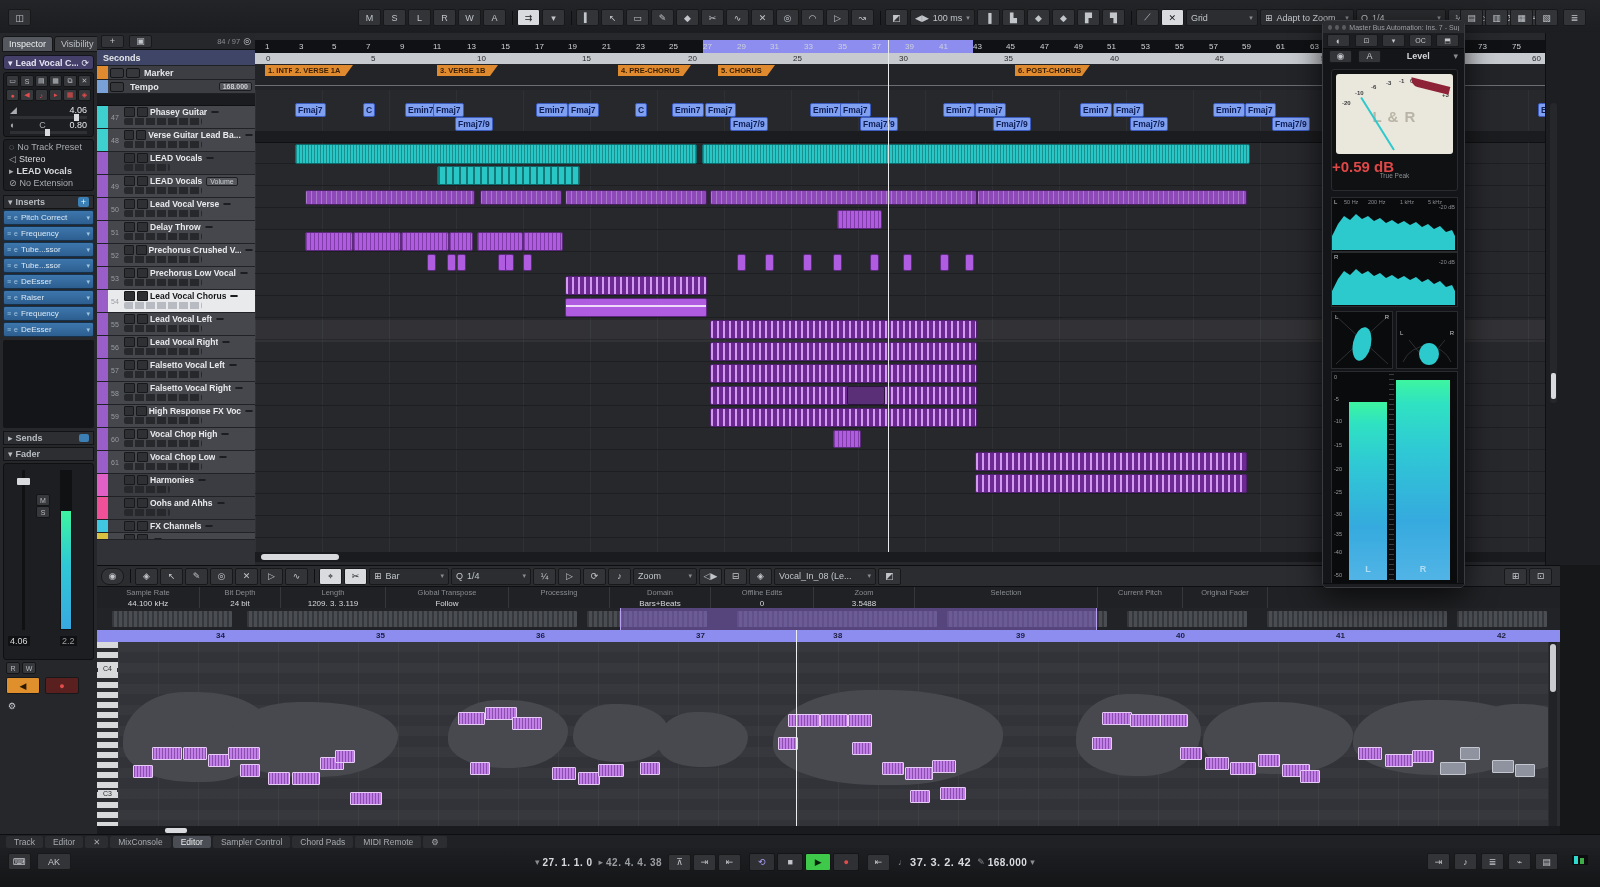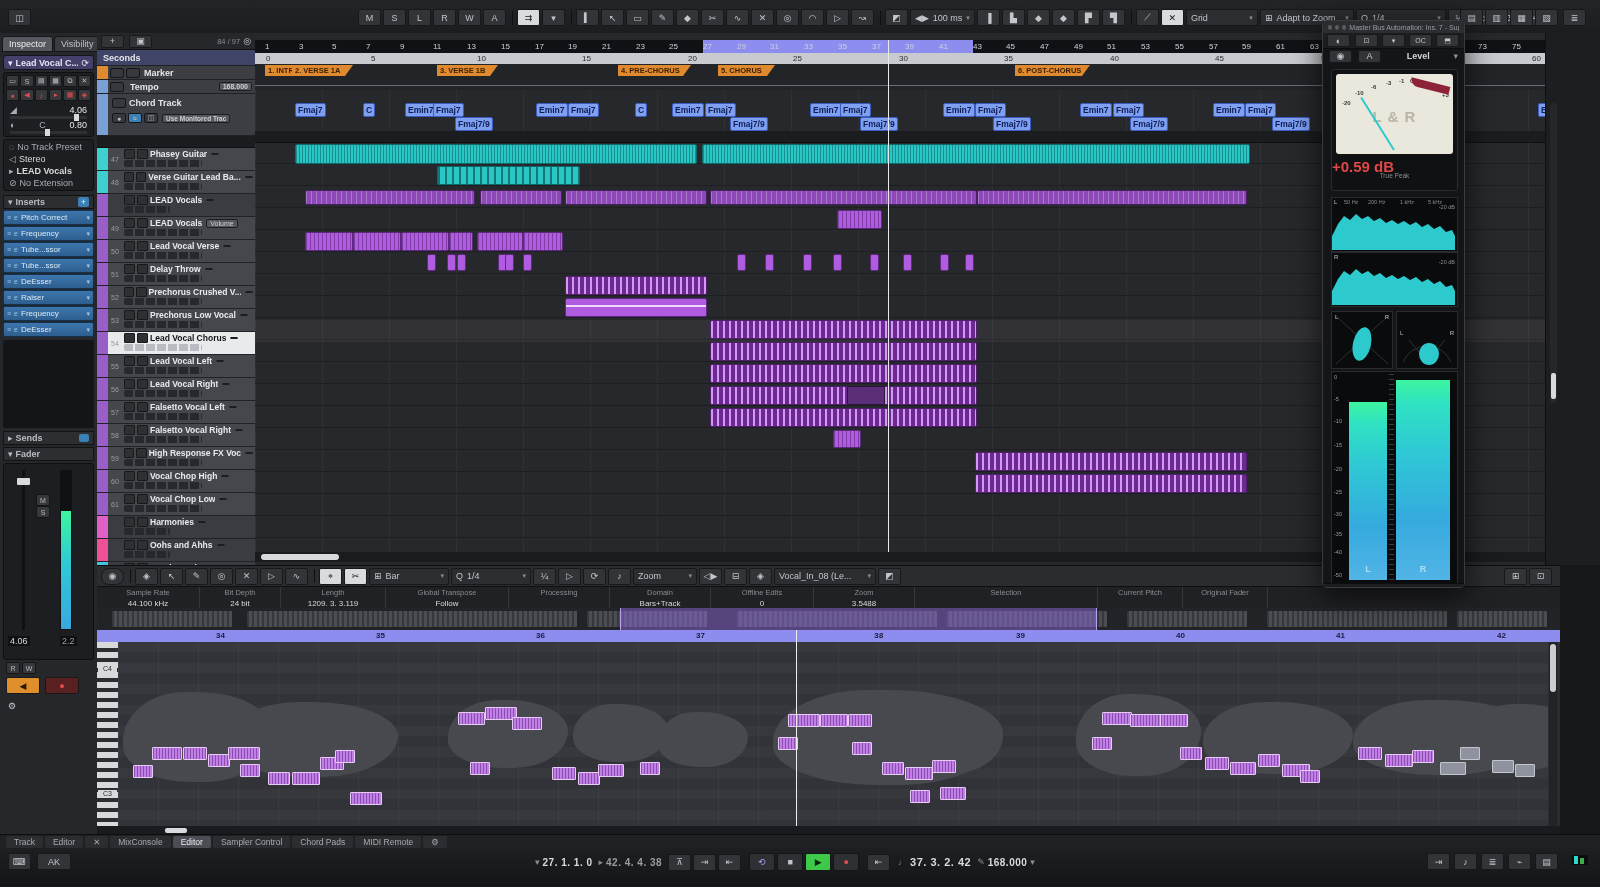--- a/index.html
+++ b/index.html
@@ -413,35 +413,20 @@
         <span class="sqb" style="margin:0 2px;height:8px"></span>
           <span class="sqb" style="height:8px"></span>
         <span style="margin-left:4px">Marker</span>
       </div>
       <div class="srow" style="height:13px">
         <span style="width:11px;align-self:stretch;background:#7aa0d8"></span>
         <span class="sqb" style="margin:0 2px;height:8px"></span>
         <span style="margin-left:4px">Tempo</span>
         <span class="textra" style="margin-left:auto;margin-right:3px">168.000</span>
       </div>
-      <div class="srow" style="height:41px;align-items:flex-start">
-        <span style="width:11px;align-self:stretch;background:#7aa0d8"></span>
-        <div style="padding:4px 4px">
-          <div class="row" style="gap:3px">
-              <span class="sqb" style="height:8px"></span>
-            <span>Chord Track</span>
-            </div>
-          <div class="row" style="gap:2px;margin-top:5px">
-            <span class="sqb" style="height:8px">●</span>
-              <span class="sqb" style="height:8px;background:#3c7fb5">≈</span>
-              <span class="sqb" style="height:8px">◫</span>
-            <span class="textra" style="font-size:6.5px">Use Monitored Trac</span>
-          </div>
-        </div>
-      </div>
       <div style="height:11px;background:#1b1c1f;border-bottom:1px solid #0f1012"></div>
       <div id="tracks" style="display:flex;flex-direction:column">
 
       <div class="trk c-cyan" style="height: 22px;">
             <span class="strip"></span>
             <span class="tnum">47</span>
             <div class="tmain">
               <div class="tr1">
                 <span class="sq"></span>
                 <span class="sq"></span>
@@ -832,21 +817,21 @@
         <div class="icell" style="width: 110px;">
           <span class="h">Global Transpose</span>
           <span class="v">Follow</span>
         </div>
         <div class="icell" style="width: 88px;">
           <span class="h">Processing</span>
           <span class="v"></span>
         </div>
         <div class="icell" style="width: 88px;">
           <span class="h">Domain</span>
-          <span class="v">Bars+Track</span>
+          <span class="v">Bars+Beats</span>
         </div>
         <div class="icell" style="width: 90px;">
           <span class="h">Offline Edits</span>
           <span class="v">0</span>
         </div>
         <div class="icell" style="width: 88px;">
           <span class="h">Zoom</span>
           <span class="v">3.5488</span>
         </div>
         <div class="icell" style="width: 170px;">
@@ -865,21 +850,21 @@
     <div id="overview">
       <span><span class="ov" style="left: 15px; width: 120px;"></span><span class="ov" style="left: 150px; width: 330px;"></span><span class="ov" style="left: 490px; width: 120px;"></span><span class="ov" style="left: 640px; width: 200px;"></span><span class="ov" style="left: 850px; width: 160px;"></span><span class="ov" style="left: 1030px; width: 120px;"></span><span class="ov" style="left: 1170px; width: 180px;"></span><span class="ov" style="left: 1360px; width: 90px;"></span></span>
       <span class="ovsel" style="left:523px;width:475px"></span>
     </div>
     <div id="edruler">
 
     <span class="ebnum" style="left: 119px;">34</span>
         <span class="ebnum" style="left: 279px;">35</span>
         <span class="ebnum" style="left: 439px;">36</span>
         <span class="ebnum" style="left: 599px;">37</span>
-        <span class="ebnum" style="left: 777px; font-family: Liberation Mono, monospace;">38</span>
+        <span class="ebnum" style="left: 736px; font-family: Liberation Mono, monospace;">38</span>
         <span class="ebnum" style="left: 919px;">39</span>
         <span class="ebnum" style="left: 1079px;">40</span>
         <span class="ebnum" style="left: 1239px;">41</span>
         <span class="ebnum" style="left: 1400px;">42</span>
       </div>
     <div id="keys">
 
     <span class="klabel" style="top: 23px;">C4</span>
         <span class="klabel" style="top: 148px;">C3</span>
       </div>

